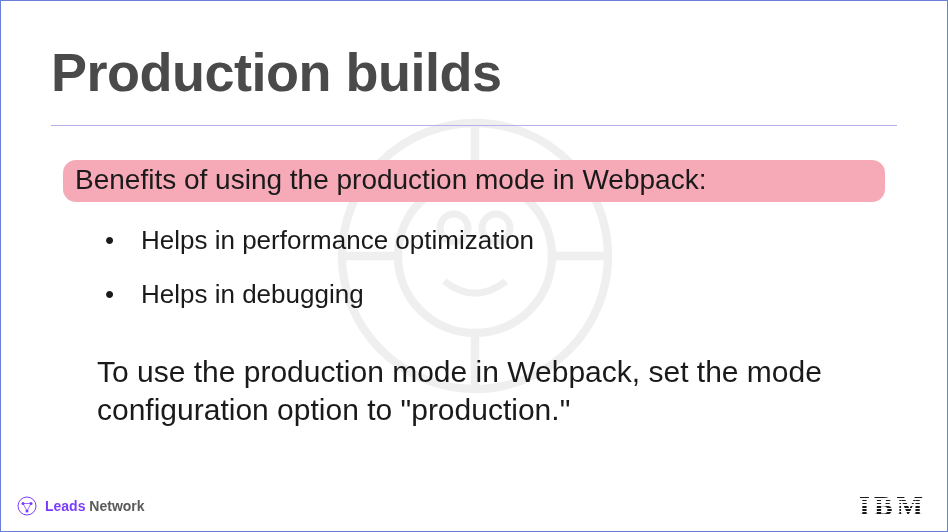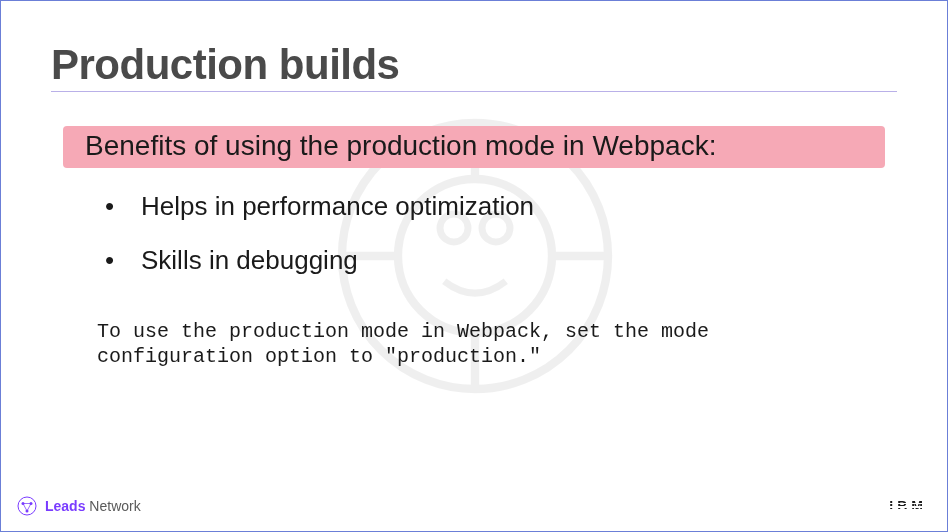--- a/index.html
+++ b/index.html
@@ -19,35 +19,35 @@
     width: 280px;
     height: 280px;
     opacity: 0.06;
     pointer-events: none;
   }
   .slide-content {
     position: relative;
     padding: 40px 50px 0 50px;
   }
   .title {
-    font-size: 42px;
+    font-size: 54px;
     font-weight: 600;
     color: #4a4a4a;
     letter-spacing: -0.5px;
-    margin-bottom: 2px;
+    margin-bottom: 22px;
   }
   .title-rule {
     border: none;
     border-top: 1px solid #b9b0e8;
     margin-bottom: 34px;
   }
   .highlight-bar {
     background: #f6a9b6;
-    border-radius: 4px;
-    padding: 4px 10px 6px 22px;
+    border-radius: 13px;
+    padding: 4px 10px 6px 12px;
     margin-left: 12px;
     margin-right: 0;
     width: 822px;
   }
   .highlight-bar span {
     font-size: 28px;
     color: #1a1a1a;
   }
   .bullets {
     list-style: none;
@@ -62,26 +62,25 @@
     margin-top: 16px;
   }
   .bullets li::before {
     content: "•";
     position: absolute;
     left: 0;
     top: 0;
     font-size: 26px;
   }
   .paragraph {
-    font-size: 20px;
+    font-size: 30px;
     color: #1a1a1a;
     margin: 40px 30px 0 46px;
     line-height: 1.25;
     max-width: 760px;
-    font-family: Liberation Mono, monospace;
   }
   .footer {
     position: absolute;
     bottom: 10px;
     left: 0;
     right: 0;
     height: 30px;
     display: flex;
     align-items: center;
     justify-content: space-between;
@@ -93,25 +92,25 @@
     gap: 8px;
   }
   .sn-icon {
     width: 20px;
     height: 20px;
   }
   .sn-text {
     font-size: 14px;
   }
   .sn-skills { color: #7a3cff; font-weight: 700; }
-  .sn-network { color: #5a5a5a; font-weight: 400; margin-top: 9px; }
+  .sn-network { color: #5a5a5a; font-weight: 700; margin-top: 9px; }
   .ibm-logo {
-    font-family: Liberation Sans, sans-serif;
+    font-family: Liberation Serif, serif;
     font-weight: 900;
-    font-size: 14px;
+    font-size: 28px;
     letter-spacing: 4px;
     color: #1a1a1a;
     background-image: repeating-linear-gradient(
       to bottom,
       #1a1a1a 0, #1a1a1a 1.6px,
       transparent 1.6px, transparent 3.2px
     );
     -webkit-background-clip: text;
     background-clip: text;
     -webkit-text-fill-color: transparent;
@@ -136,21 +135,21 @@
 <div class="slide-content">
   <h1 class="title">Production builds</h1>
   <hr class="title-rule">
 
   <div class="highlight-bar">
     <span>Benefits of using the production mode in Webpack:</span>
   </div>
 
   <ul class="bullets">
     <li>Helps in performance optimization</li>
-    <li>Skills in debugging</li>
+    <li>Helps in debugging</li>
   </ul>
 
   <p class="paragraph">To use the production mode in Webpack, set the mode configuration option to "production."</p>
 </div>
 
 <div class="footer">
   <div class="footer-left">
     <svg class="sn-icon" viewBox="0 0 40 40">
       <circle cx="20" cy="20" r="18" fill="none" stroke="#7a3cff" stroke-width="2"></circle>
       <circle cx="12" cy="15" r="3" fill="#7a3cff"></circle>

